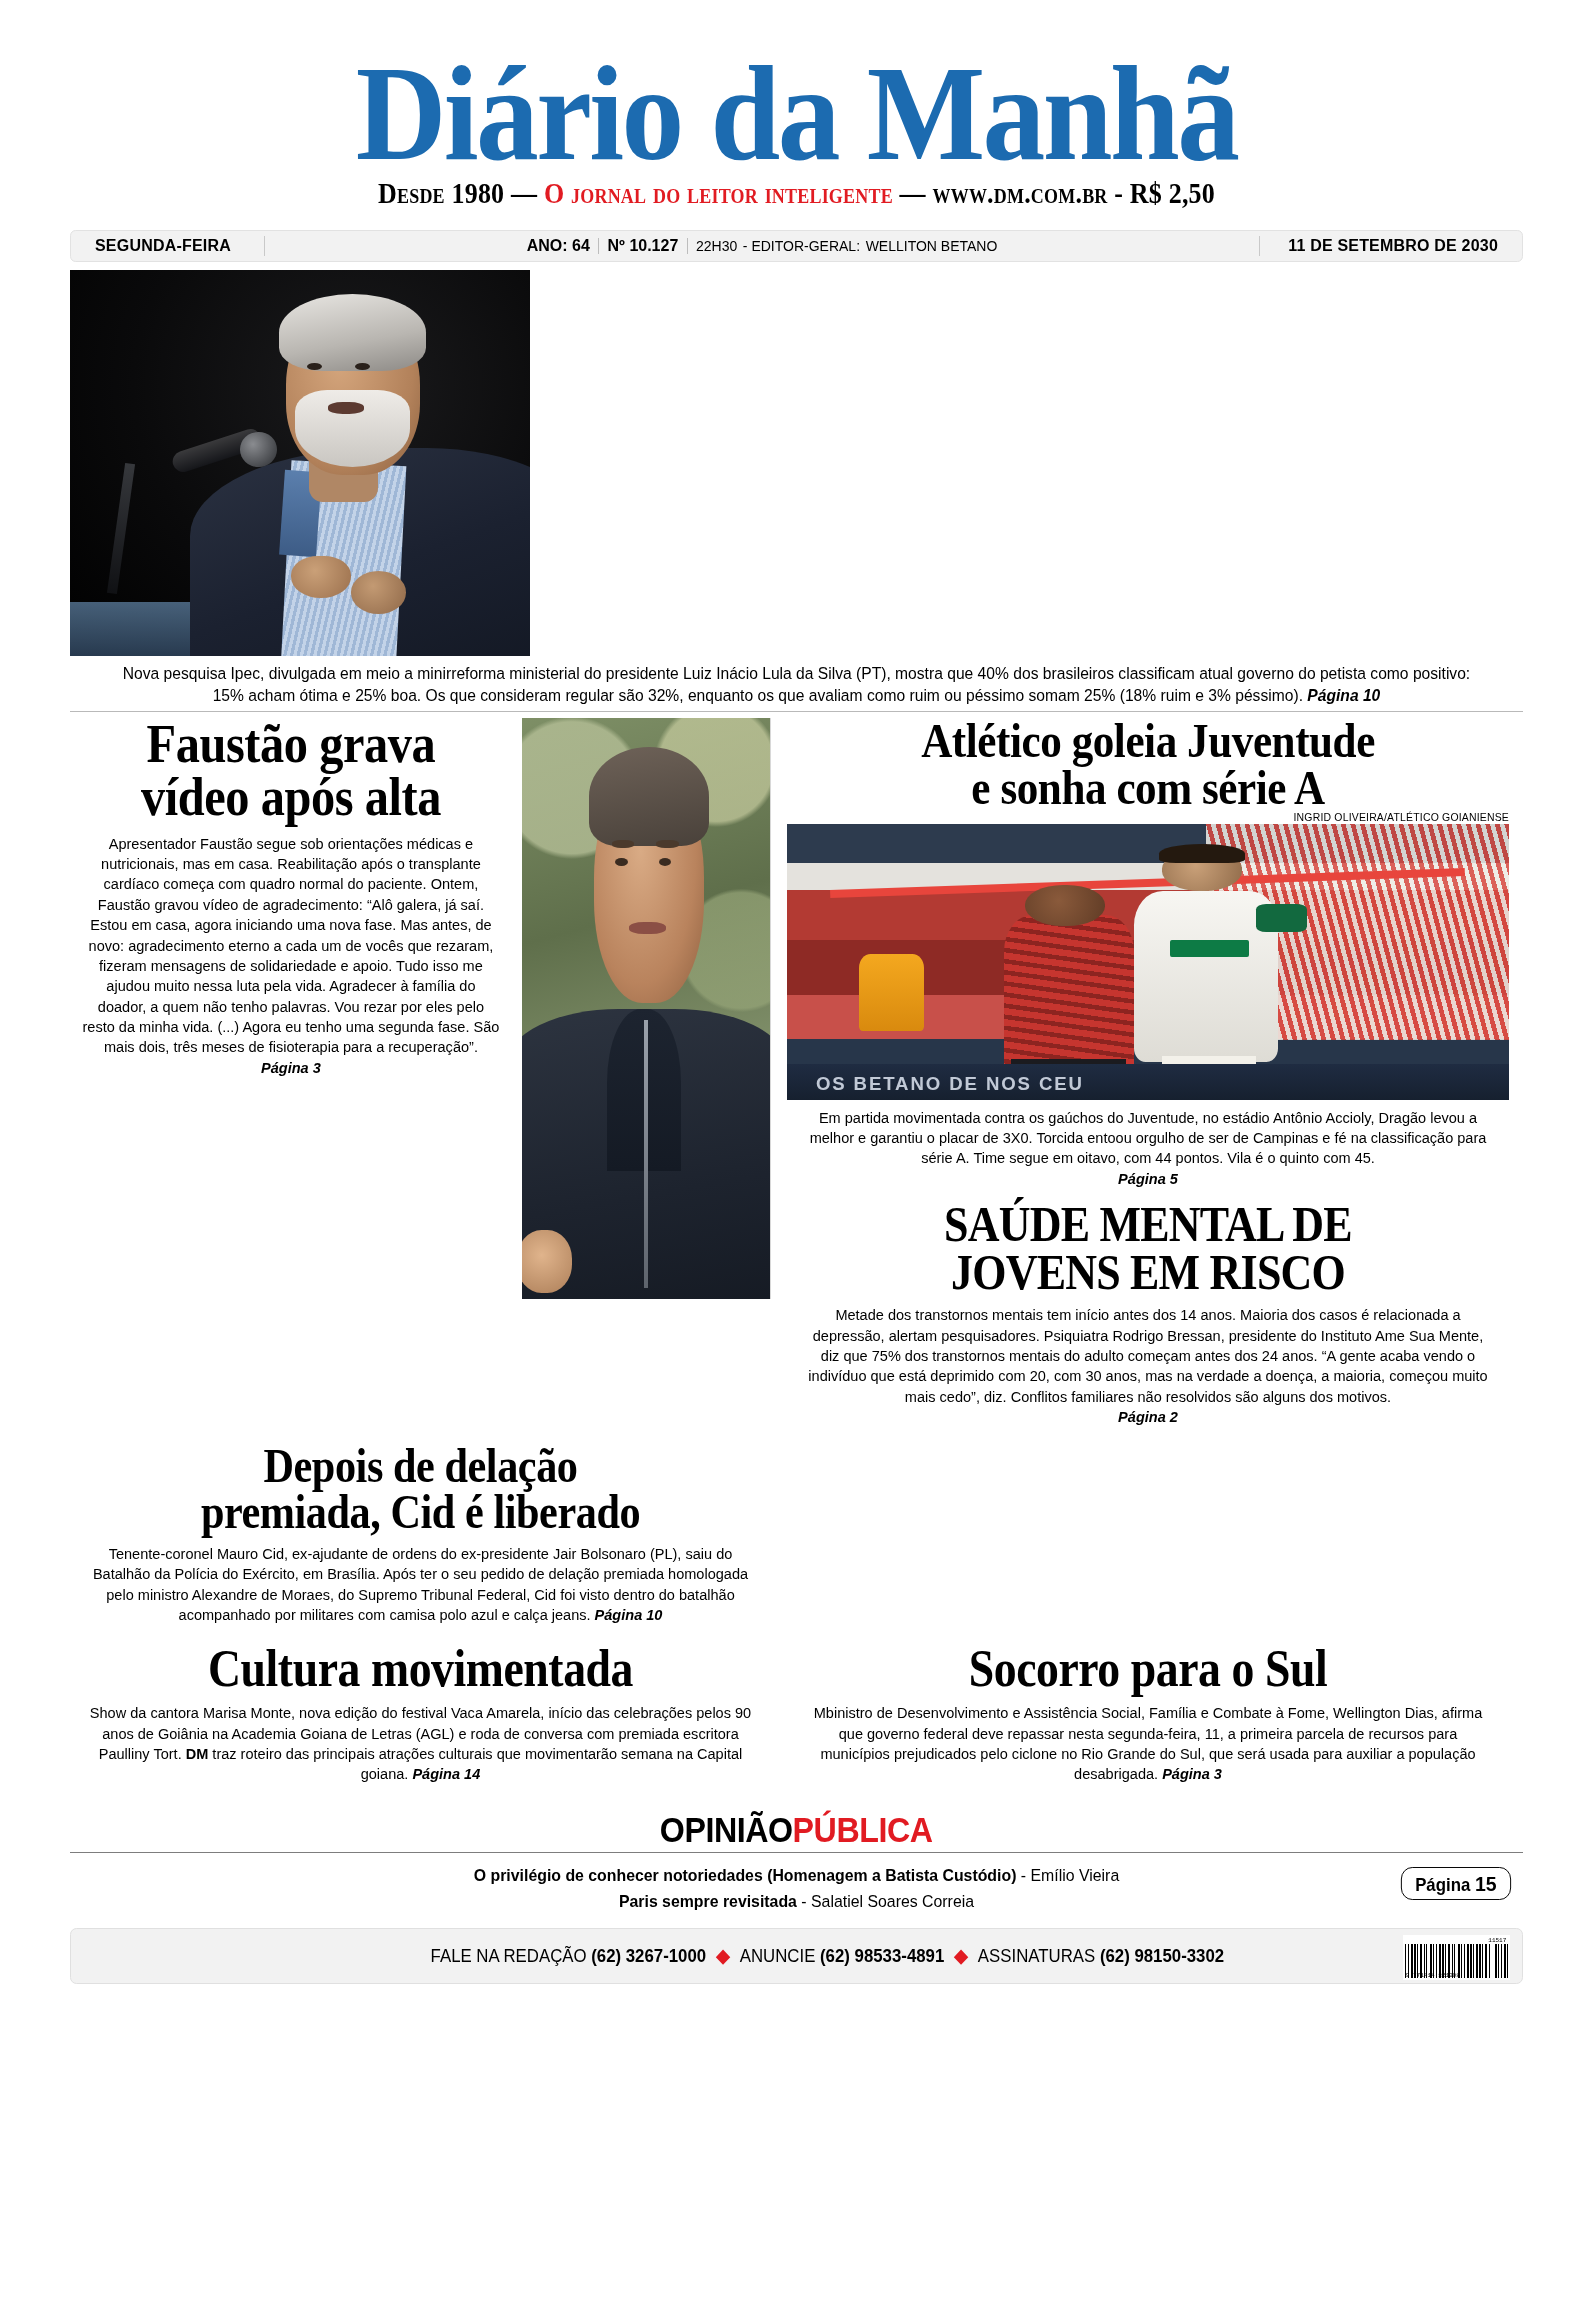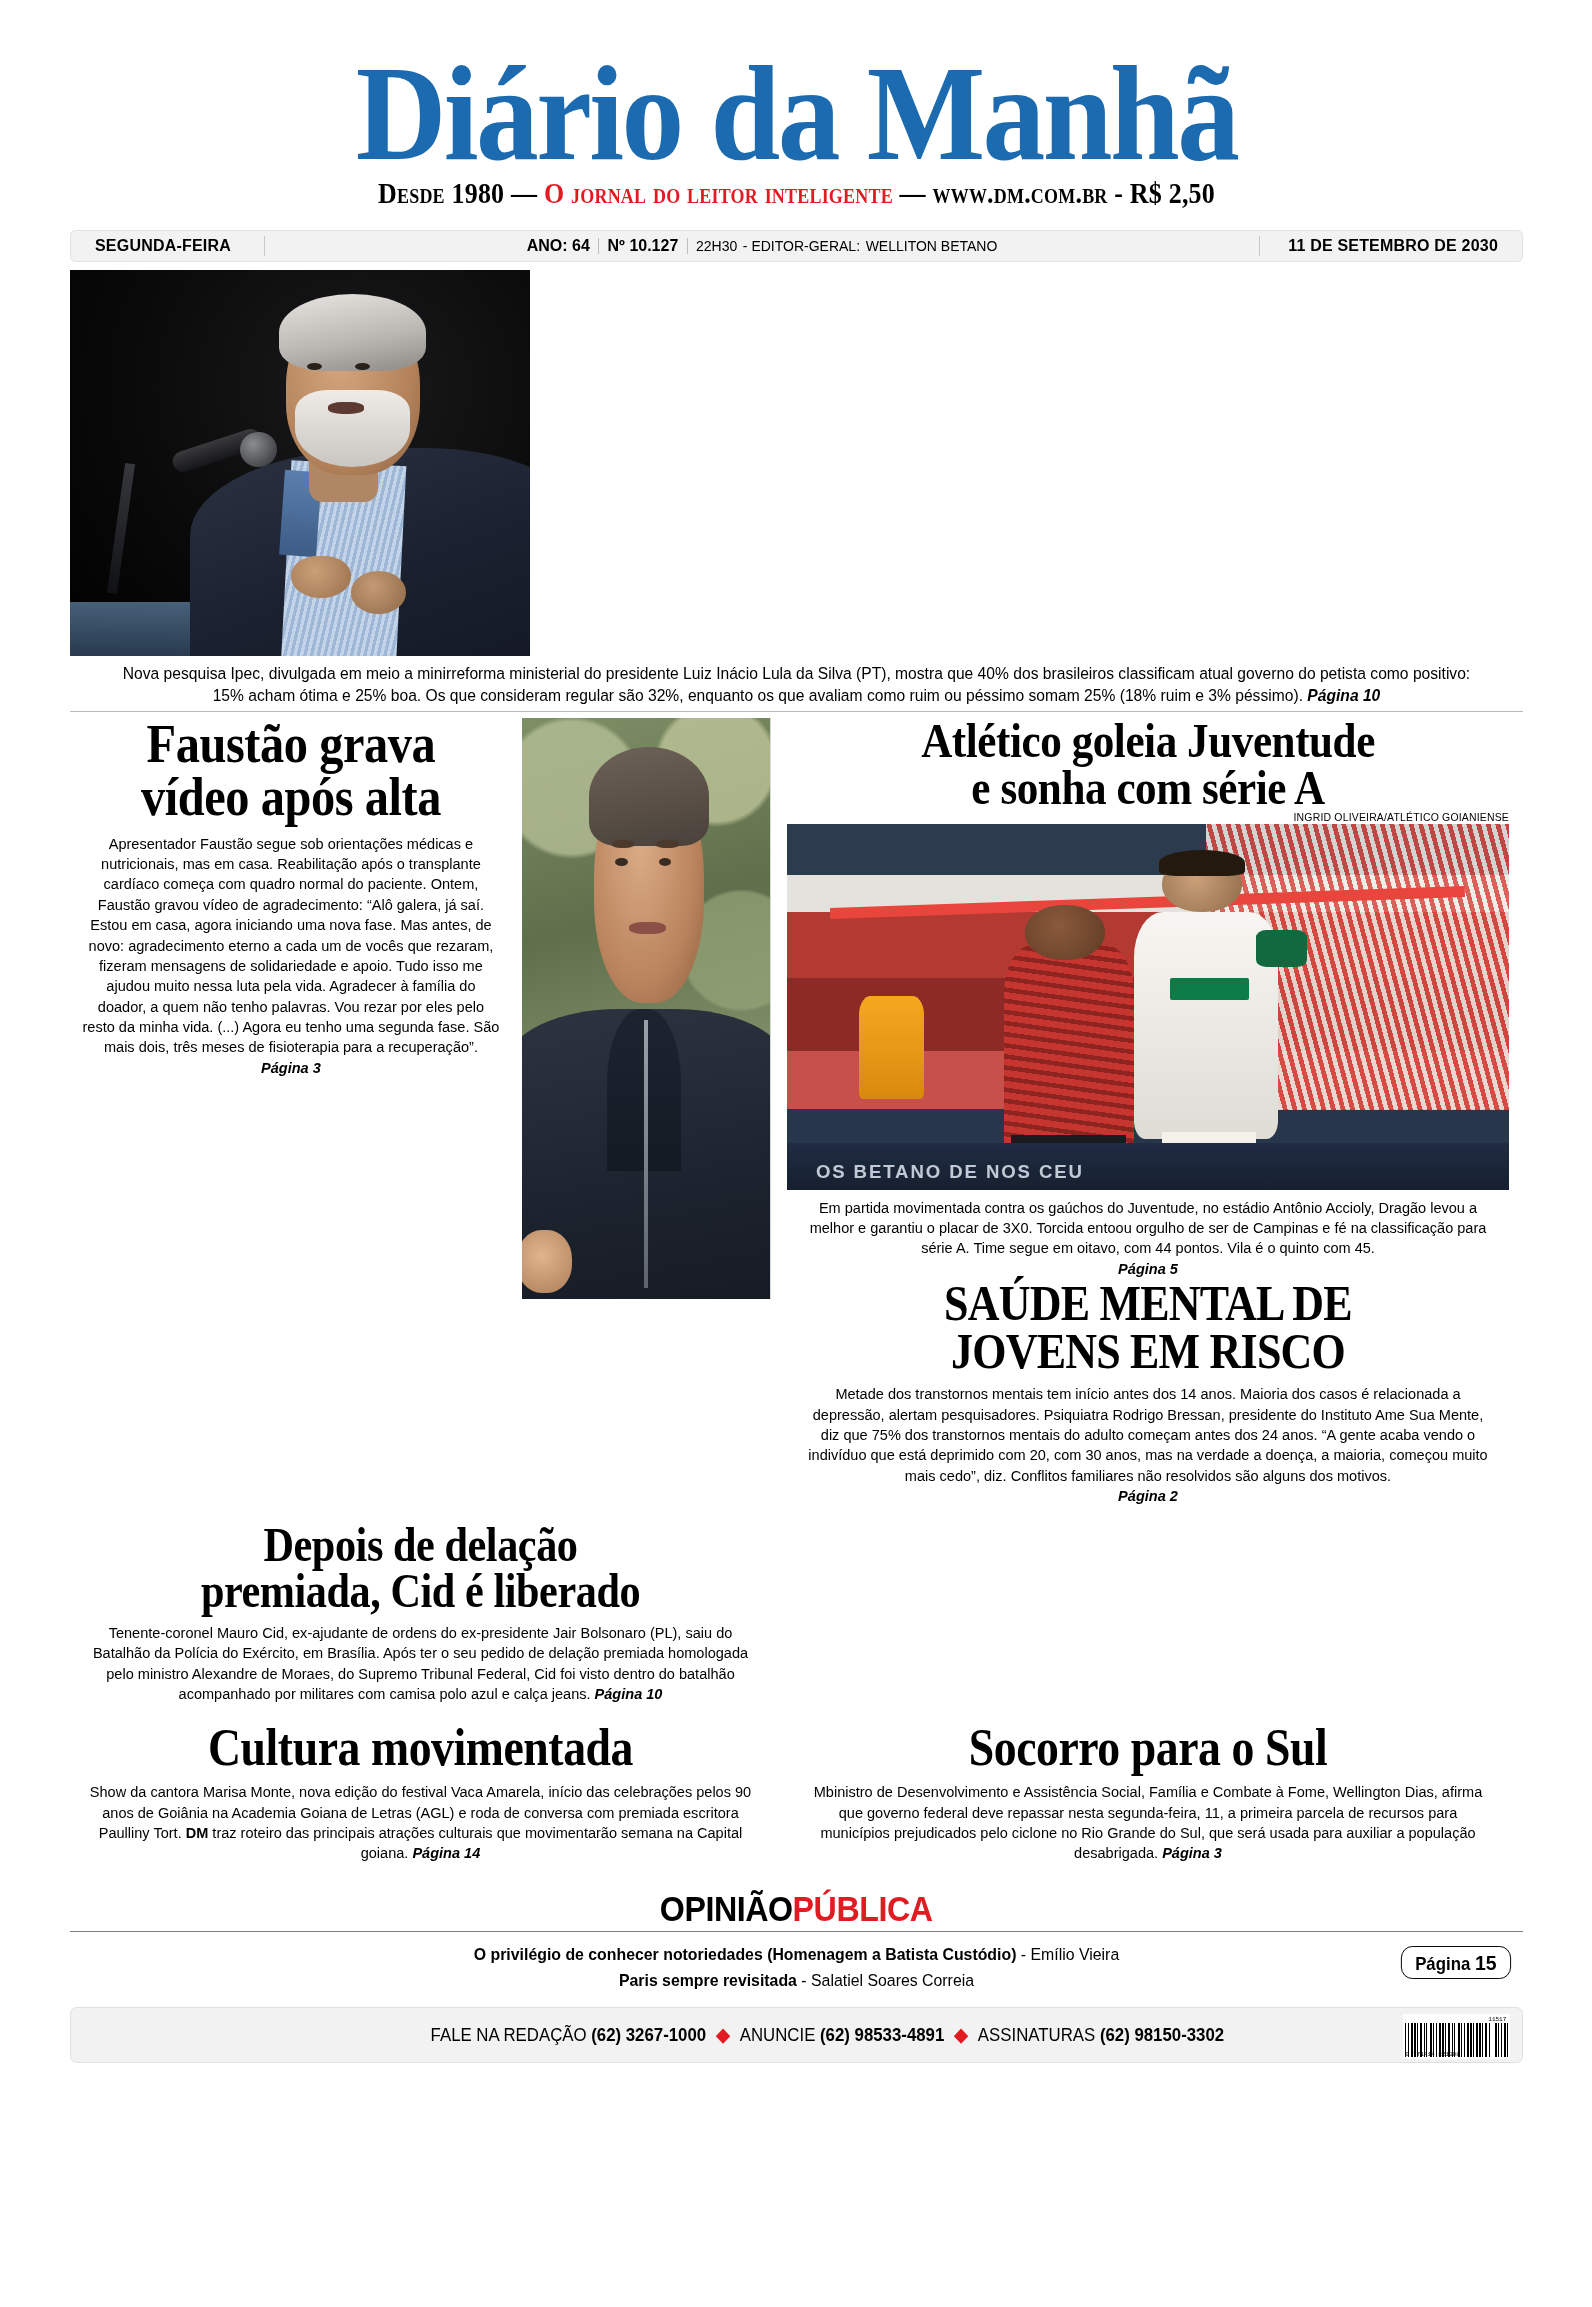--- a/index.html
+++ b/index.html
@@ -191,21 +191,21 @@
   .fa .browL { left:36%; } .fa .browR { left:54%; }
   .fa .eyeL, .fa .eyeR { position:absolute; top:24%; width:5%; height:1.4%; background:#3a2b20; border-radius:50%; }
   .fa .eyeL { left:37.5%; } .fa .eyeR { left:55%; }
   .fa .mouth { position:absolute; left:43%; top:35%; width:15%; height:2.2%;
     background:#8b4f45; border-radius:40%; }
   .fa .hand { position:absolute; left:-2%; top:88%; width:22%; height:11%;
     background: radial-gradient(circle at 45% 40%, #e0b48c, #ad7f59); border-radius:45%; }
 
   
   .atl-credit { font-size: 11px; text-align: right; letter-spacing: 0.2px; transform: scaleX(0.95); transform-origin: right; }
-  .atl-photo { width: 100%; height: 366px; overflow: hidden; position: relative; background: #1d4ed8; margin-top: 0.9px; }
+  .atl-photo { width: 100%; height: 276px; overflow: hidden; position: relative; background: #1d4ed8; margin-top: 0.9px; }
   .at .crowd { position:absolute; inset:0;
     background: linear-gradient(180deg,#2d3b4e 0 14%, #e4e2dd 14% 24%, #b33a33 24% 42%, #8e2a25 42% 62%, #c8504a 62% 78%, #27364a 78% 100%); }
   .at .stripes { position:absolute; left:58%; top:0; right:0; bottom:22%;
     background: repeating-linear-gradient(75deg, #d94a42 0 4.7px, #f1efe9 4.7px 9.3px); opacity:.85; }
   .at .rail { position:absolute; left:6%; top:20%; width:88%; height:3%;
     background:#e8453c; transform: rotate(-2deg); }
   .at .p1-body { position:absolute; left:30%; top:33%; width:18%; height:60%;
     background: repeating-linear-gradient(8deg,#c6352f 0 6.5px,#8d2420 6.5px 11px); border-radius: 22% 22% 8% 8%; }
   .at .p1-head { position:absolute; left:33%; top:22%; width:11%; height:15%;
     background: radial-gradient(circle at 42% 38%, #8a5a3b, #5f3b25); border-radius:48%; }
@@ -376,21 +376,21 @@
             <div class="ad"></div>
             <div class="adtxt">OS BETANO DE NOS CEU</div>
           </div>
         </div>
         <div class="body-txt" style="margin-top:7.4px;">
           <span>Em partida movimentada contra os gaúchos do Juventude, no estádio Antônio Accioly, Dragão levou a melhor e garantiu o placar de 3X0. Torcida entoou orgulho de ser de Campinas e fé na classificação para série A. Time segue em oitavo, com 44 pontos. Vila é o quinto com 45.</span>
           <div class="pg">Página 5</div>
         </div>
       </div>
 
-      <div style="margin-top:1px;">
+      <div style="margin-top:12px;">
         <div class="h-serif h-saude">SAÚDE MENTAL DE</div>
         <div class="h-serif h-saude">JOVENS EM RISCO</div>
         <div class="body-txt" style="margin-top:9.3px;">
           <span>Metade dos transtornos mentais tem início antes dos 14 anos. Maioria dos casos é relacionada a depressão, alertam pesquisadores. Psiquiatra Rodrigo Bressan, presidente do Instituto Ame Sua Mente, diz que 75% dos transtornos mentais do adulto começam antes dos 24 anos. “A gente acaba vendo o indivíduo que está deprimido com 20, com 30 anos, mas na verdade a doença, a maioria, começou muito mais cedo”, diz. Conflitos familiares não resolvidos são alguns dos motivos.</span>
           <div class="pg">Página 2</div>
         </div>
       </div>
     </div>
   </div>
 

